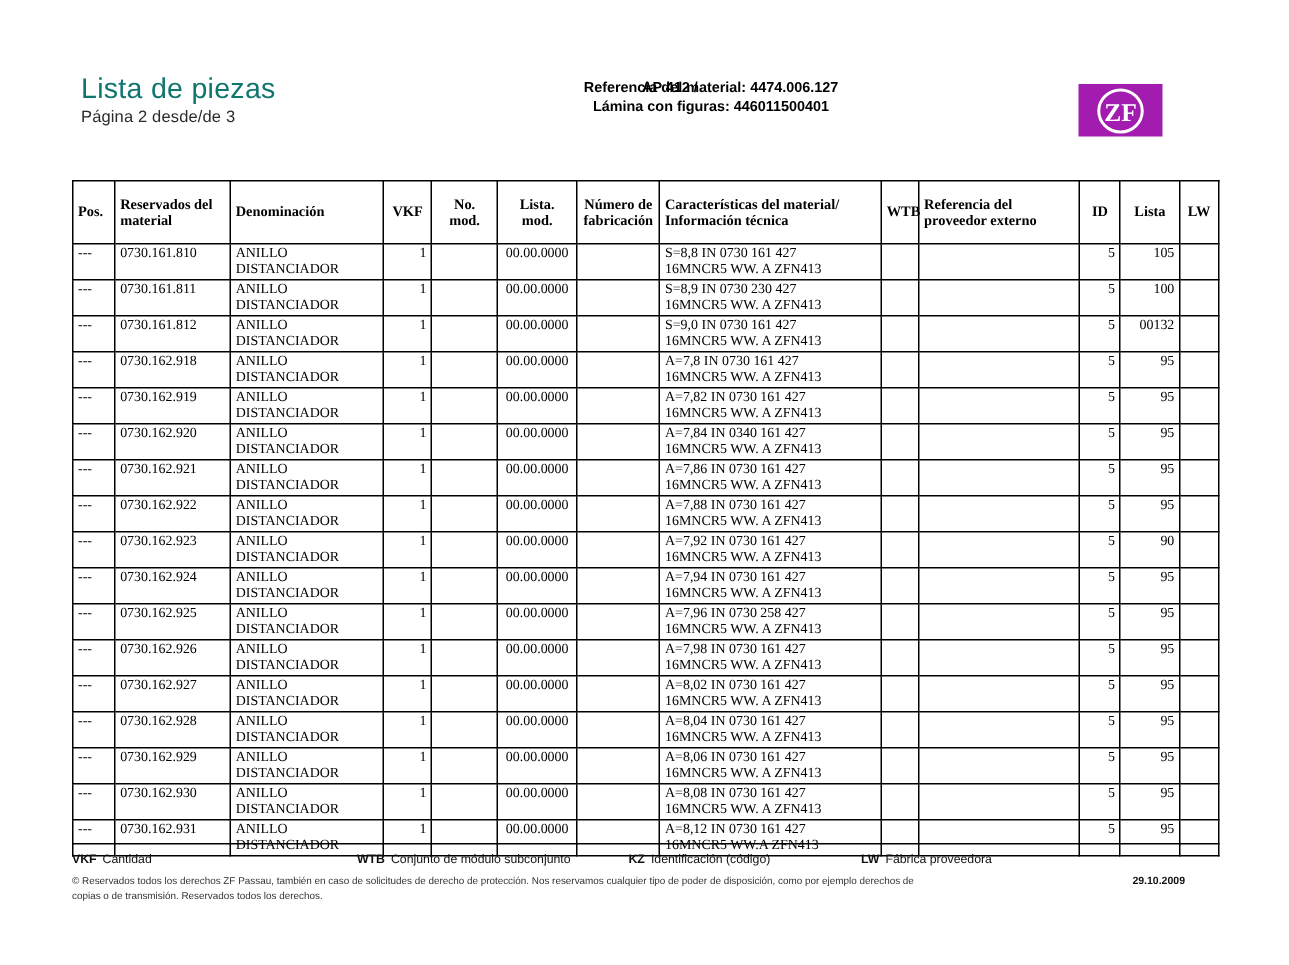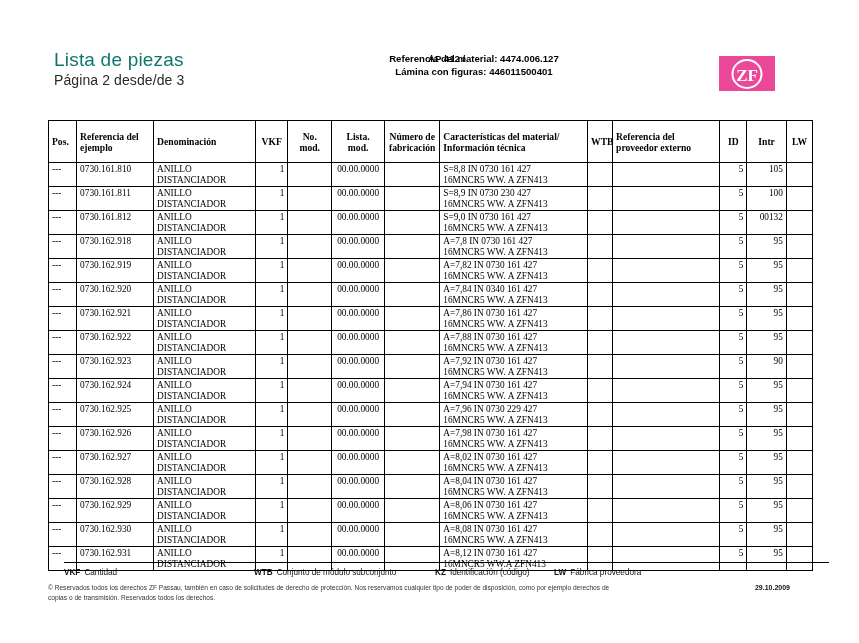--- a/index.html
+++ b/index.html
@@ -39,21 +39,21 @@
   .doc-title {
     font-family: "Liberation Sans", sans-serif;
     font-size: 19px;
     font-weight: 400;
     letter-spacing: 0.2px;
     line-height: 22px;
     color: #0f766e;
   }
   .doc-subtitle {
     font-family: "Liberation Sans", sans-serif;
-    font-size: 14px;
+    font-size: 11px;
     font-weight: 400;
     color: #2a2a2a;
     margin-top: 1px;
     letter-spacing: 0.1px;
   }
   .ref-block {
     position: absolute;
     left: 226px;
     top: 8px;
     width: 400px;
@@ -79,21 +79,21 @@
     left: 154px;
     top: 0;
     white-space: nowrap;
   }
   .logo {
     position: absolute;
     left: 671px;
     top: 12px;
     width: 56px;
     height: 35px;
-    background: #ec4899;
+    background: #a21caf;
     display: flex;
     align-items: center;
     justify-content: center;
   }
   .logo svg { display:block; }
 
   
   .table-wrap {
     position: absolute;
     left: 48px;
@@ -145,32 +145,31 @@
   .legend {
     position: absolute;
     left: 48px;
     top: 562px;
     width: 765px;
     border-top: 1.4px solid #000;
     padding-top: 5px;
     font-family: "Liberation Sans", sans-serif;
     font-size: 8.2px;
     color: #111;
-    margin-left: 16px;
   }
   .legend-row {
     position: relative;
     height: 12px;
   }
   .legend-item { position: absolute; white-space: nowrap; }
   .legend-item b { font-weight: bold; margin-right: 4px; }
   .li1 { left: 0px; }
   .li2 { left: 190px; }
   .li3 { left: 371px; }
-  .li4 { left: 490px; }
+  .li4 { left: 526px; }
 
   .copyright {
     position: absolute;
     left: 48px;
     top: 583px;
     width: 775px;
     font-family: "Liberation Sans", sans-serif;
     font-size: 6.6px;
     line-height: 9.5px;
     color: #333;
@@ -233,31 +232,31 @@
         <col style="width:142px">
         <col style="width:24px">
         <col style="width:103px">
         <col style="width:26px">
         <col style="width:38px">
         <col style="width:25px">
       </colgroup>
       <thead>
         <tr>
           <th>Pos.</th>
-          <th>Referencia del ejemplo</th>
+          <th>Reservados del material</th>
           <th>Denominación</th>
           <th class="ctr">VKF</th>
           <th class="ctr">No. mod.</th>
           <th class="ctr">Lista. mod.</th>
           <th class="ctr">Número de fabricación</th>
           <th>Características del material/ Información técnica</th>
           <th class="ctr">WTB</th>
           <th>Referencia del proveedor externo</th>
           <th class="ctr">ID</th>
-          <th class="ctr">Intr</th>
+          <th class="ctr">Lista</th>
           <th class="ctr">LW</th>
         </tr>
       </thead>
       <tbody id="parts-body">
           <tr>
             <td class="c-pos cellpad">---</td>
             <td class="cellpad">0730.161.810</td>
             <td>
               <span class="cell2">ANILLO</span>
               <span class="cell2">DISTANCIADOR</span>
@@ -470,21 +469,21 @@
             <td class="cellpad">0730.162.925</td>
             <td>
               <span class="cell2">ANILLO</span>
               <span class="cell2">DISTANCIADOR</span>
             </td>
             <td class="c-num cellpad">1</td>
             <td class="c-ctr cellpad"></td>
             <td class="c-ctr cellpad">00.00.0000</td>
             <td class="c-ctr cellpad"></td>
             <td>
-              <span class="cell2">A=7,96 IN 0730 229 427</span>
+              <span class="cell2">A=7,96 IN 0730 258 427</span>
               <span class="cell2">16MNCR5 WW. A ZFN413</span>
             </td>
             <td class="c-ctr cellpad"></td>
             <td class="cellpad"></td>
             <td class="c-id cellpad">5</td>
             <td class="c-peso cellpad">95</td>
             <td class="c-ctr cellpad"></td>
           </tr>
           <tr>
             <td class="c-pos cellpad">---</td>

